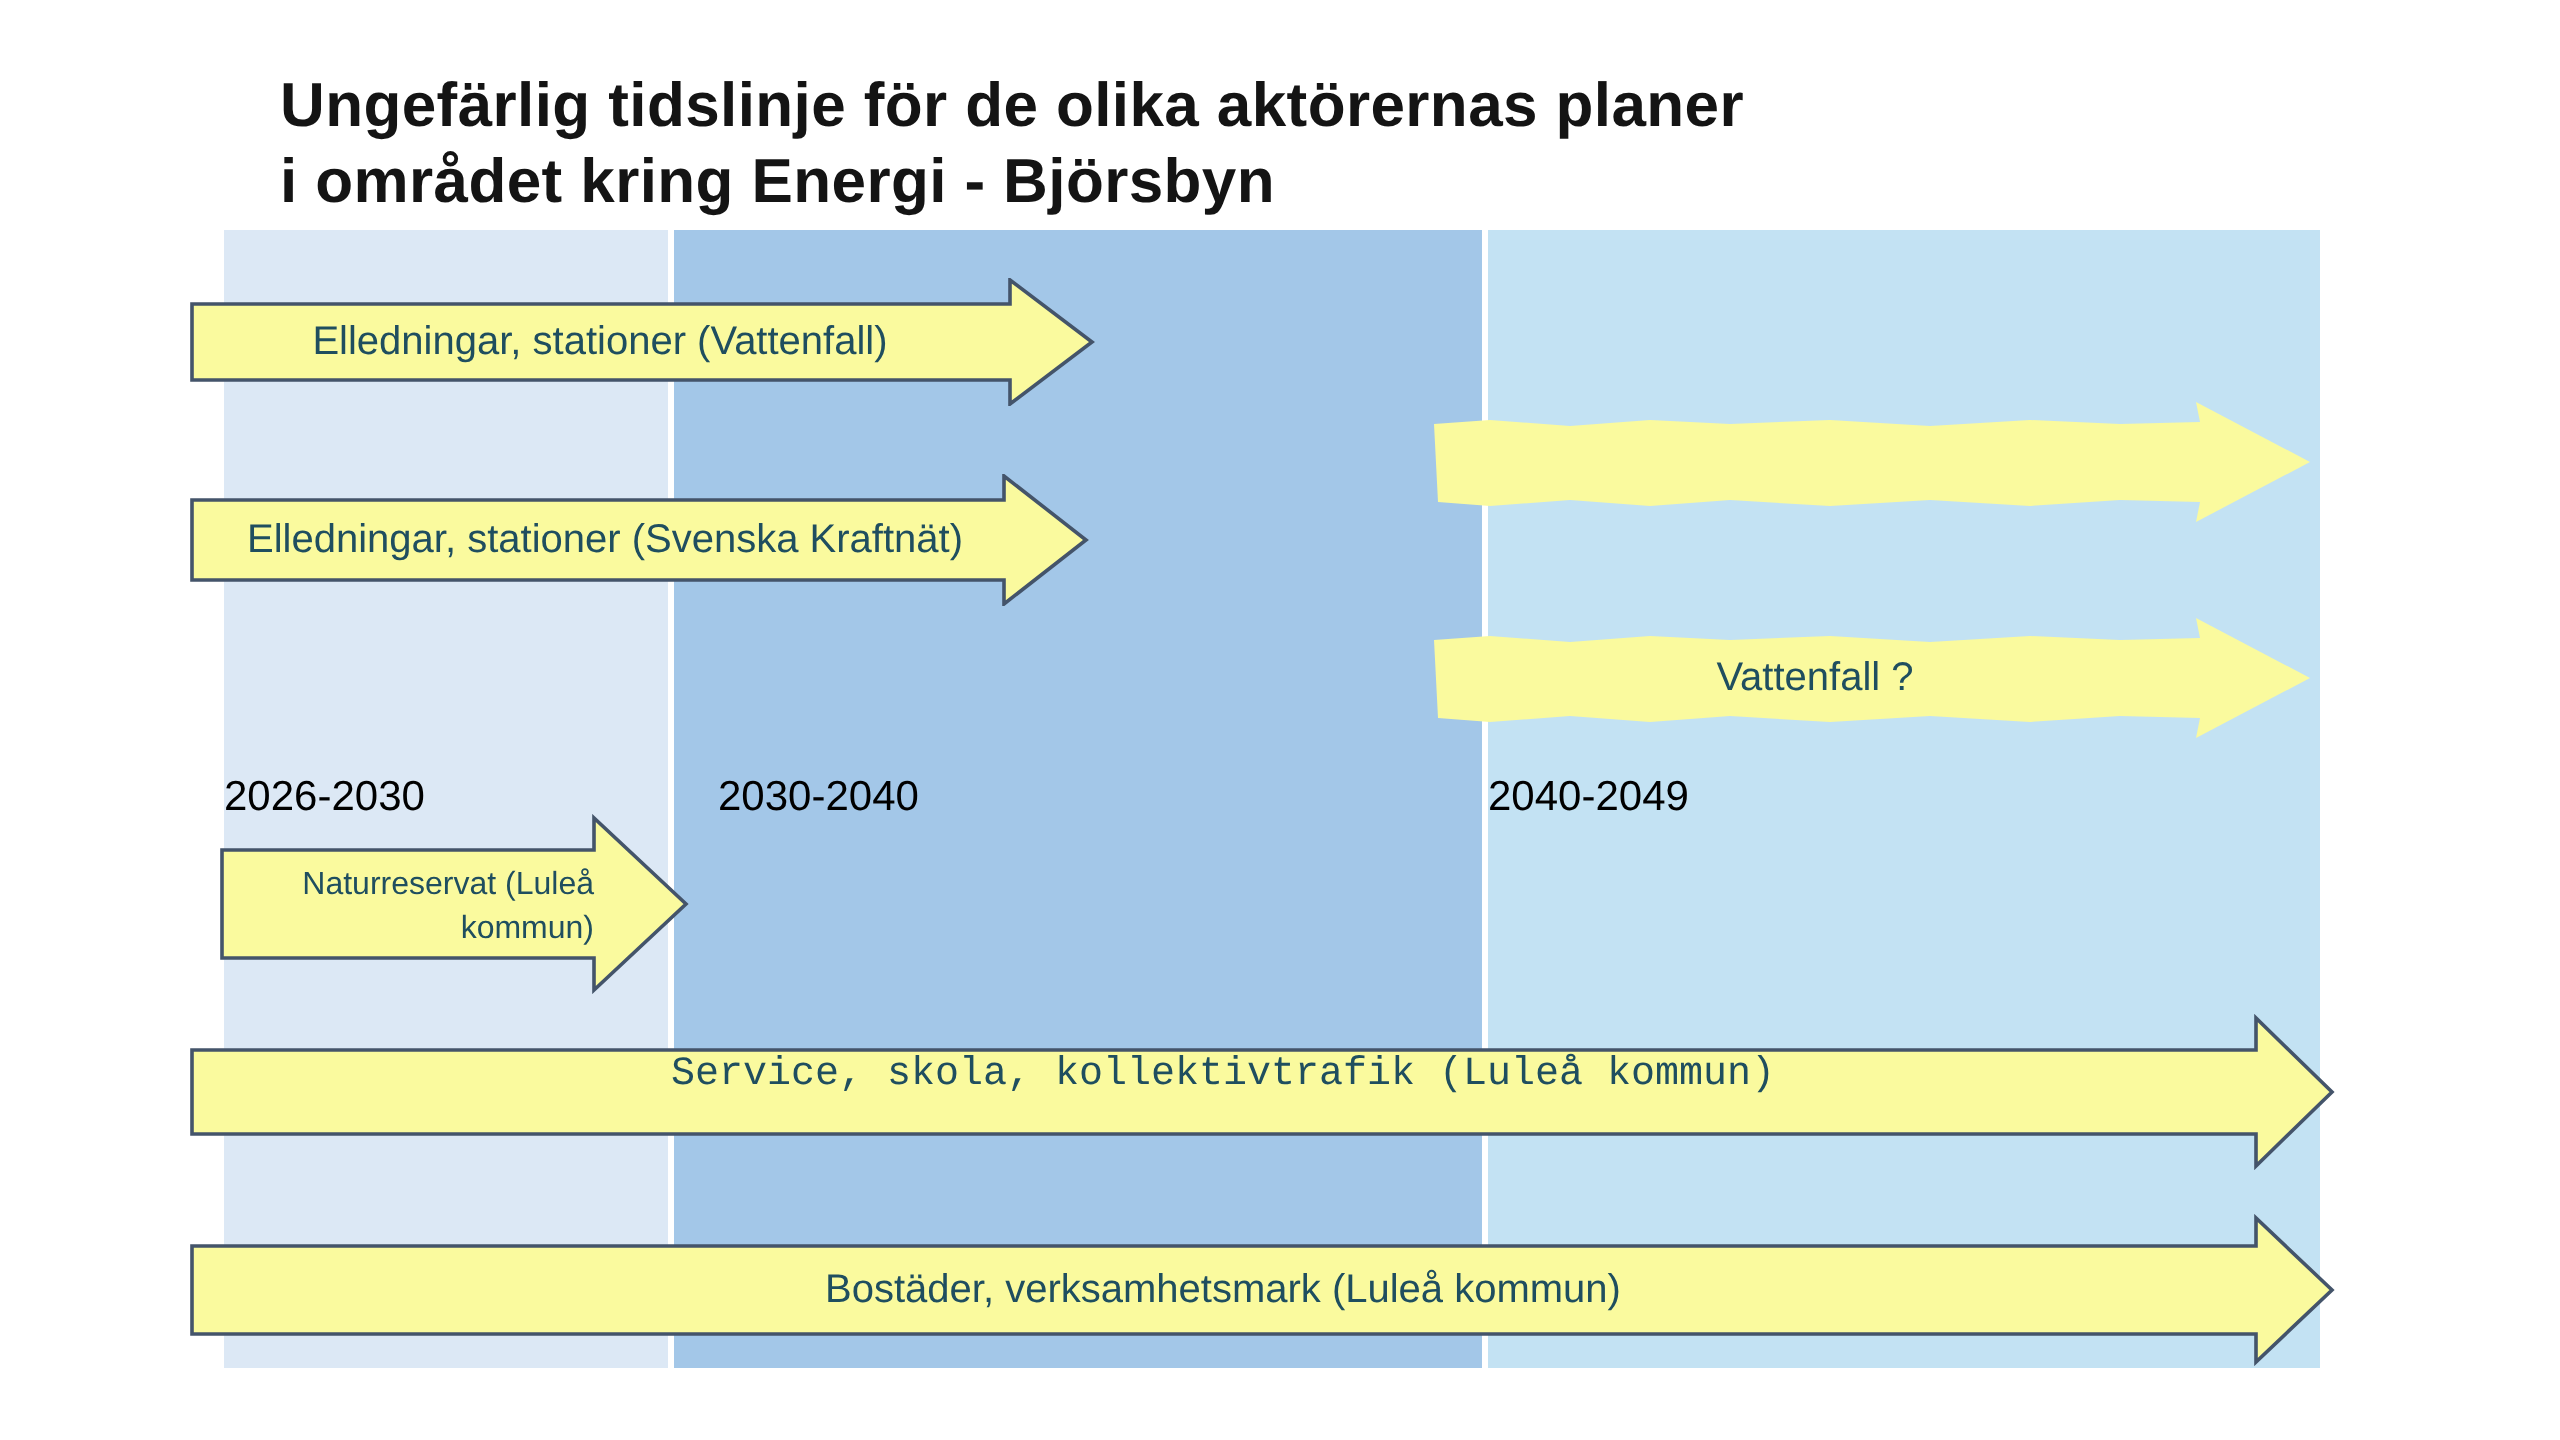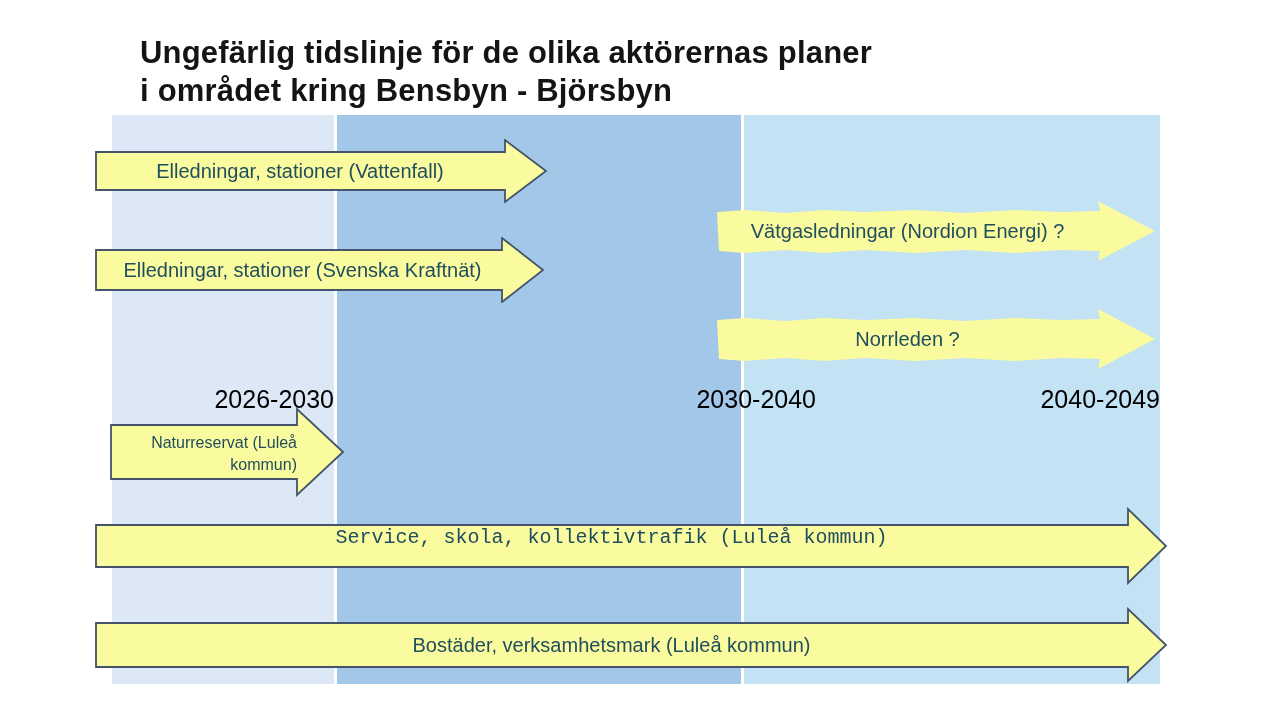--- a/index.html
+++ b/index.html
@@ -29,26 +29,26 @@
   .col1 { left: 112px; width: 222px; background: var(--period1-bg, #DCE8F5); }
   .col2 { left: 337px; width: 404px; background: var(--period2-bg, #A3C7E8); }
   .col3 { left: 744px; width: 416px; background: var(--period3-bg, #C3E2F3); }
 
   
   .date-label {
     position: absolute;
     top: 386px;
     height: 26px;
     line-height: 26px;
-    text-align: right;
-    font-size: 25px;
+    text-align: left;
+    font-size: 21px;
     color: var(--date-text, #000000);
   }
   .date1 { left: 112px; width: 222px; }
-  .date2 { left: 337px; width: 479px; }
+  .date2 { left: 337px; width: 479px; padding-left: 22px; }
   .date3 { left: 744px; width: 416px; }
 
   
   .arrow { position: absolute; }
   .arrow svg { position: absolute; left: 0; top: 0; display: block; }
   .arrow-shape {
     fill: var(--arrow-fill, #FAFA9E);
     stroke: var(--arrow-outline, #44546A);
     stroke-width: 1.8;
     stroke-linejoin: miter;
@@ -81,21 +81,21 @@
   .a-bostader       { left: 95px;  top: 607px; width: 1073px; height: 76px; padding-left: 21px; }
   .a-bostader .arrow-label      { left: 0; top: 16px; width: 1033px; height: 44px; }
 </style>
 </head>
 <body>
 
 <div class="canvas">
 
   <div class="title">
     <div>Ungefärlig tidslinje för de olika aktörernas planer</div>
-    <div>i området kring Bensbyn - Björsbyn</div>
+    <div>i området kring Energi - Björsbyn</div>
   </div>
 
   <div>
     <div class="col col1"></div>
     <div class="col col2"></div>
     <div class="col col3"></div>
   </div>
 
   <div class="date-label date1">2026-2030</div>
   <div class="date-label date2">2030-2040</div>
@@ -112,28 +112,27 @@
     <svg width="450" height="66" viewBox="0 0 450 66">
       <polygon class="arrow-shape" points="1,13 407,13 407,1 448,33 407,65 407,53 1,53"></polygon>
     </svg>
     <div class="arrow-label">Elledningar, stationer (Svenska Kraftnät)</div>
   </div>
 
   <div class="arrow a-nordion">
     <svg width="440" height="66" viewBox="0 0 440 66">
       <path class="sketchy-shape" d="M2,14 L30,12 L70,15 L110,12 L150,14 L200,12 L250,15 L300,12 L345,14 L385,13 L383,3 L440,33 L383,63 L385,53 L345,52 L300,55 L250,52 L200,55 L150,52 L110,55 L70,52 L30,55 L4,53 Z"></path>
     </svg>
-    <div class="arrow-label">Vätgasledningar (Nordion Energi) ?</div>
   </div>
 
   <div class="arrow a-norrleden">
     <svg width="440" height="66" viewBox="0 0 440 66">
       <path class="sketchy-shape" d="M2,14 L30,12 L70,15 L110,12 L150,14 L200,12 L250,15 L300,12 L345,14 L385,13 L383,3 L440,33 L383,63 L385,53 L345,52 L300,55 L250,52 L200,55 L150,52 L110,55 L70,52 L30,55 L4,53 Z"></path>
     </svg>
-    <div class="arrow-label">Norrleden ?</div>
+    <div class="arrow-label">Vattenfall ?</div>
   </div>
 
   <div class="arrow a-naturreservat">
     <svg width="235" height="90" viewBox="0 0 235 90">
       <polygon class="arrow-shape" points="1,18 187,18 187,2 233,45 187,88 187,72 1,72"></polygon>
     </svg>
     <div class="arrow-label">Naturreservat (Luleå kommun)</div>
   </div>
 
   <div class="arrow a-service">

